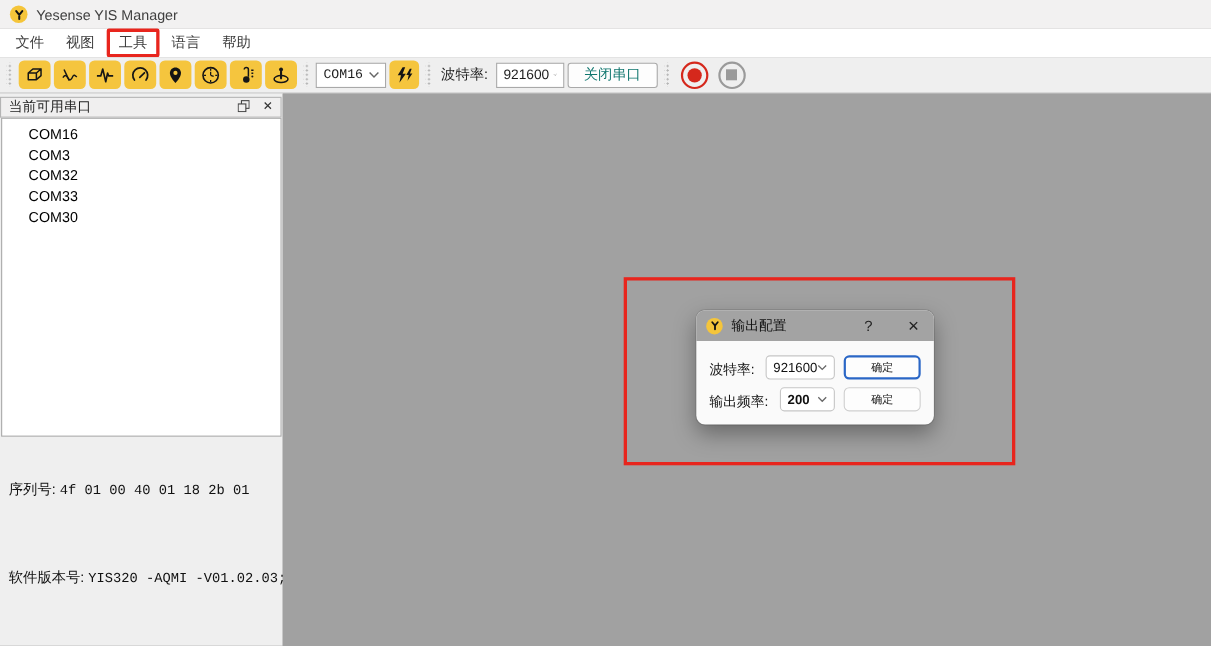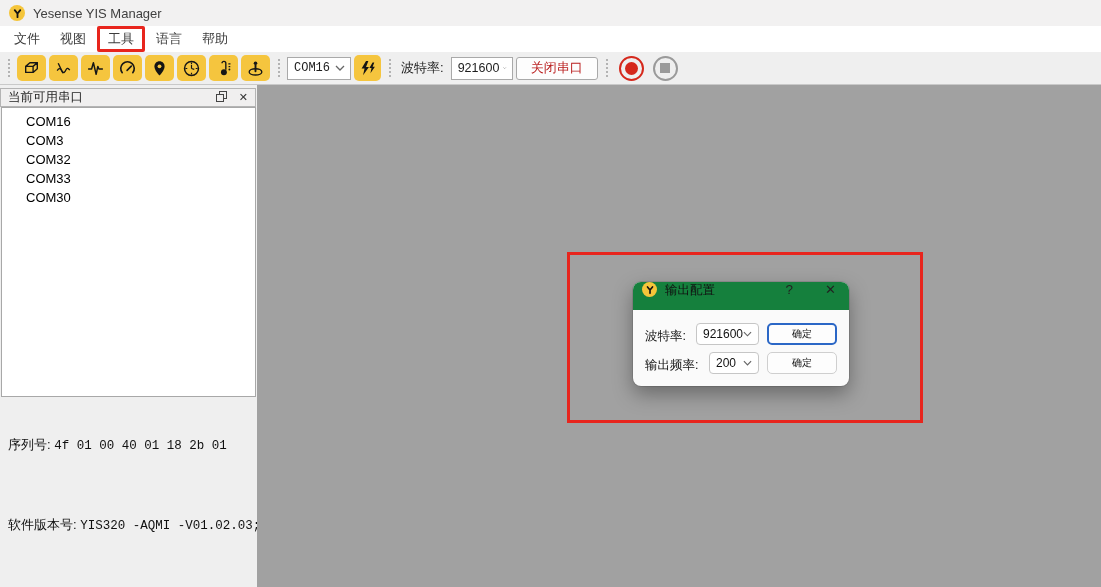--- a/index.html
+++ b/index.html
@@ -34,21 +34,21 @@
     display:flex; align-items:center; justify-content:center; flex:0 0 auto; }
   .tool-btn svg { display:block; }
   .combo { height:23px; background:#ffffff; border:1px solid #a9a9a9;
     display:flex; align-items:center; padding:0 5px 0 6px; gap:4px;
     font-size:12px; color:#1d1d1d; }
   .combo .val { flex:1; }
   .combo.port { width:64px; font-family:"Liberation Mono", monospace; font-size:12px; }
   .combo.baud { width:62px; font-size:12.5px; }
   .tb-label { font-size:13px; color:#1d1d1d; margin:0 4px 0 3px; }
   .btn-closeport { height:23px; padding:0 14px; background:#fdfdfd;
-    border:1px solid #a9a9a9; border-radius:3px; font-size:13px; color:#b91c1c;
+    border:1px solid #a9a9a9; border-radius:3px; font-size:13px; color:#0f766e;
     display:flex; align-items:center; }
   .rec-btn { width:25px; height:25px; border-radius:50%; border:2px solid #d5281c;
     display:flex; align-items:center; justify-content:center; margin-left:4px; background:transparent; }
   .rec-dot { width:13px; height:13px; border-radius:50%; background:#d5281c; }
   .stop-btn { width:25px; height:25px; border-radius:50%; border:2px solid #9a9a9a;
     display:flex; align-items:center; justify-content:center; margin-left:6px; background:transparent; }
   .stop-sq { width:10px; height:10px; background:#9a9a9a; }
 
   
   .sidepanel { position:absolute; left:0; top:85px; width:257px; bottom:0; background:#efefef; }
@@ -70,39 +70,39 @@
 
   
   .main-area { position:absolute; left:257px; top:85px; right:0; bottom:0; background:#a1a1a1; }
   .red-rect { position:absolute; left:567px; top:252px; width:356px; height:171px;
     border:3px solid #e8251d; }
 
   
   .dialog { position:absolute; left:633px; top:282px; width:216px; height:104px;
     background:#fafafa; border-radius:8px;
     box-shadow:0 8px 20px rgba(0,0,0,0.35), 0 0 0 1px rgba(0,0,0,0.10); }
-  .dlg-title { height:28px; background:#15803d; border-radius:8px 8px 0 0;
-    display:flex; padding:0 9px; }
+  .dlg-title { height:28px; background:#a3a3a3; border-radius:8px 8px 0 0;
+    display:flex; align-items:center; padding:0 9px; }
   .dlg-title-text { margin-left:8px; font-size:12.5px; color:#111; }
   .dlg-help { margin-left:auto; margin-right:0; font-size:13.5px; color:#222; }
   .dlg-close { margin-left:32px; margin-right:4px; font-size:13px; color:#222; }
   .dlg-label { position:absolute; font-size:12.5px; color:#111; }
   .dlg-combo { position:absolute; height:22px; background:#ffffff;
     border:1px solid #c6c6c6; border-radius:4px; display:flex; align-items:center;
     padding:0 6px; font-size:12px; color:#111; }
   .dlg-combo .val { flex:1; }
   .dlg-btn { position:absolute; height:22px; width:70px; background:#fdfdfd;
     border:1px solid #cfcfcf; border-radius:5px; font-size:10px; color:#111;
     display:flex; align-items:center; justify-content:center; }
   .dlg-btn.primary { border:2px solid #2b67c6; }
   .lbl1 { left:12px; top:46px; }
   .cmb1 { left:63px; top:41px; width:63px; }
   .btn1 { left:134px; top:41px; }
   .lbl2 { left:12px; top:75px; }
-  .cmb2 { left:76px; top:70px; width:50px; }
+  .cmb2 { left:76px; top:70px; width:50px;font-weight:bold; }
   .btn2 { left:134px; top:70px; }
 </style>
 </head>
 <body>
 
 <div class="titlebar">
   <span class="logo">
     <svg width="11" height="11" viewBox="0 0 18 18">
         <path d="M4.5,3.5 L9,9 L13.5,3.5 M9,9 L9,15" fill="none" stroke="#141414" stroke-width="3" stroke-linecap="round"></path>
       </svg>

